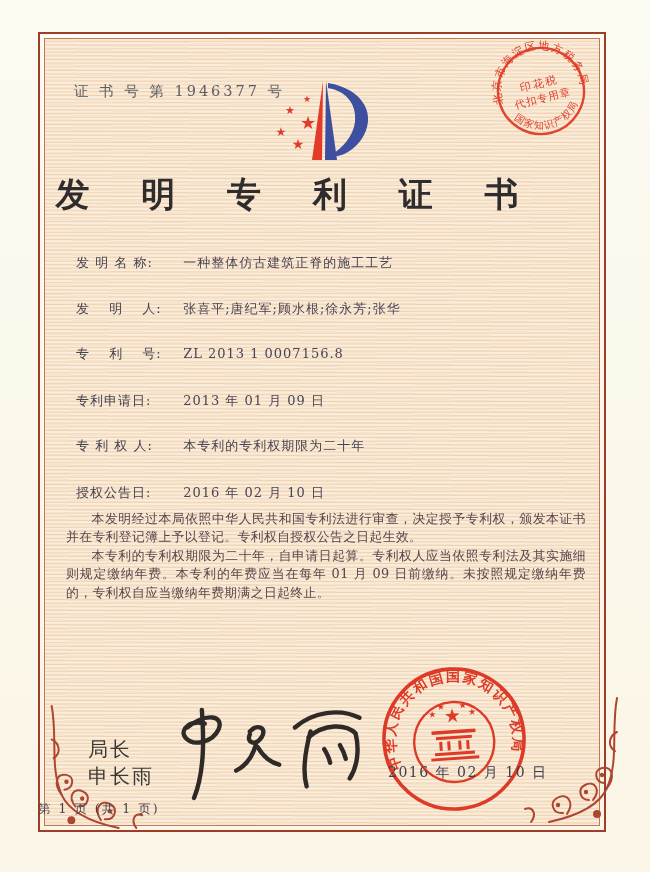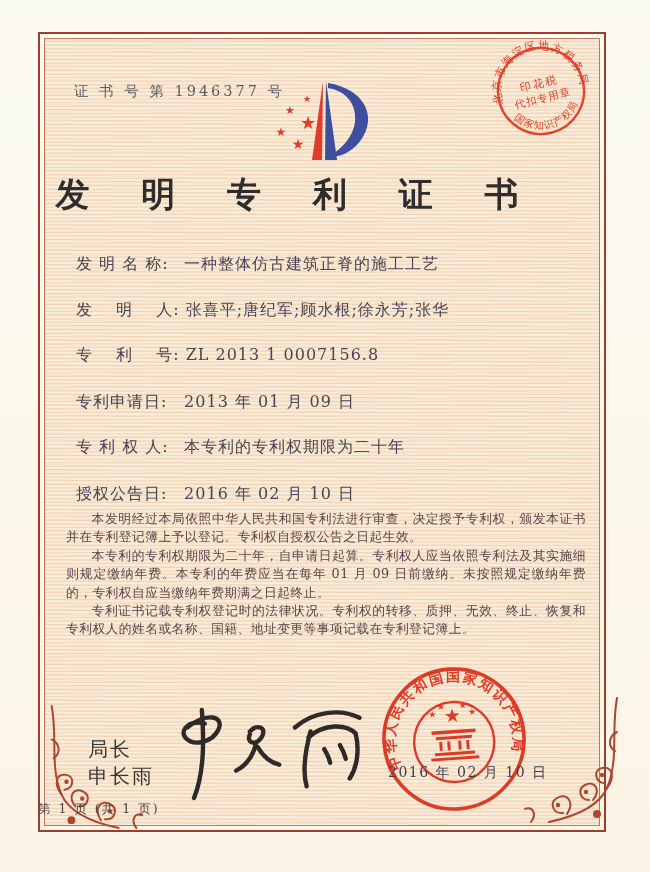--- a/index.html
+++ b/index.html
@@ -16,21 +16,21 @@
     border:1px solid #c4765b;box-sizing:border-box;
     background-color:#f9eedb;
     background-image:
       repeating-linear-gradient(0deg, rgba(228,158,108,0) 0px, rgba(228,158,108,0) 1.2px, rgba(228,158,108,0.32) 2.2px, rgba(228,158,108,0) 3.6px),
       repeating-linear-gradient(1.5deg, rgba(237,180,132,0.16) 0 1px, transparent 1px 5px);
   }
   .cert-no{position:absolute;left:74px;top:82px;font-size:14.5px;letter-spacing:3px;
     color:#5a5d62;}
   .title{position:absolute;left:0;top:172px;width:574px;text-align:center;
     font-size:34px;font-weight:700;color:#2e2c2c;letter-spacing:20px;text-indent:20px;}
-  .row{position:absolute;left:76px;width:500px;font-size:16px;color:#46414f;
+  .row{position:absolute;left:76px;width:500px;font-size:13px;color:#46414f;
     letter-spacing:1px;white-space:nowrap;}
   .row .lab{display:inline-block;min-width:102px;}
   .row .val{color:#4a4454;}
   .body-text{position:absolute;left:66px;top:510px;width:520px;
     font-size:12.8px;line-height:18.4px;color:#5a434b;text-align:justify;
     letter-spacing:0.4px;}
   .body-text p{margin:0;text-indent:2em;}
   .signer{position:absolute;left:88px;font-size:20px;color:#3a3735;letter-spacing:2px;}
   .sig-svg{position:absolute;left:148px;top:698px;}
   .seal-svg{position:absolute;left:379px;top:664px;transform:rotate(-4deg);}
@@ -107,21 +107,20 @@
     <span class="val">本专利的专利权期限为二十年</span>
   </div>
   <div class="row" style="top:484px">
     <span class="lab">授权公告日:</span>
     <span class="val">2016 年 02 月 10 日</span>
   </div>
 
   <div class="body-text">
     <p>本发明经过本局依照中华人民共和国专利法进行审查，决定授予专利权，颁发本证书并在专利登记簿上予以登记。专利权自授权公告之日起生效。</p>
     <p>本专利的专利权期限为二十年，自申请日起算。专利权人应当依照专利法及其实施细则规定缴纳年费。本专利的年费应当在每年 01 月 09 日前缴纳。未按照规定缴纳年费的，专利权自应当缴纳年费期满之日起终止。</p>
-    <p>专利证书记载专利权登记时的法律状况。专利权的转移、质押、无效、终止、恢复和专利权人的姓名或名称、国籍、地址变更等事项记载在专利登记簿上。</p>
   </div>
 
   <svg class="orn orn-left" width="110" height="128" viewBox="0 0 110 130">
     <g stroke="#ad4530" stroke-width="2" fill="none" stroke-linecap="round">
       <path d="M10,2 C16,34 8,64 20,92 C28,110 50,120 78,126"></path>
       <path d="M20,92 C12,82 14,70 25,72 C34,74 32,86 23,87"></path>
       <path d="M34,104 C26,94 32,84 42,89 C50,93 47,104 38,104"></path>
       <path d="M60,118 C52,106 60,96 70,102 C78,107 74,118 64,117"></path>
       <path d="M10,36 C18,40 20,50 12,55"></path>
       <path d="M96,126 C90,118 94,110 102,113"></path>

